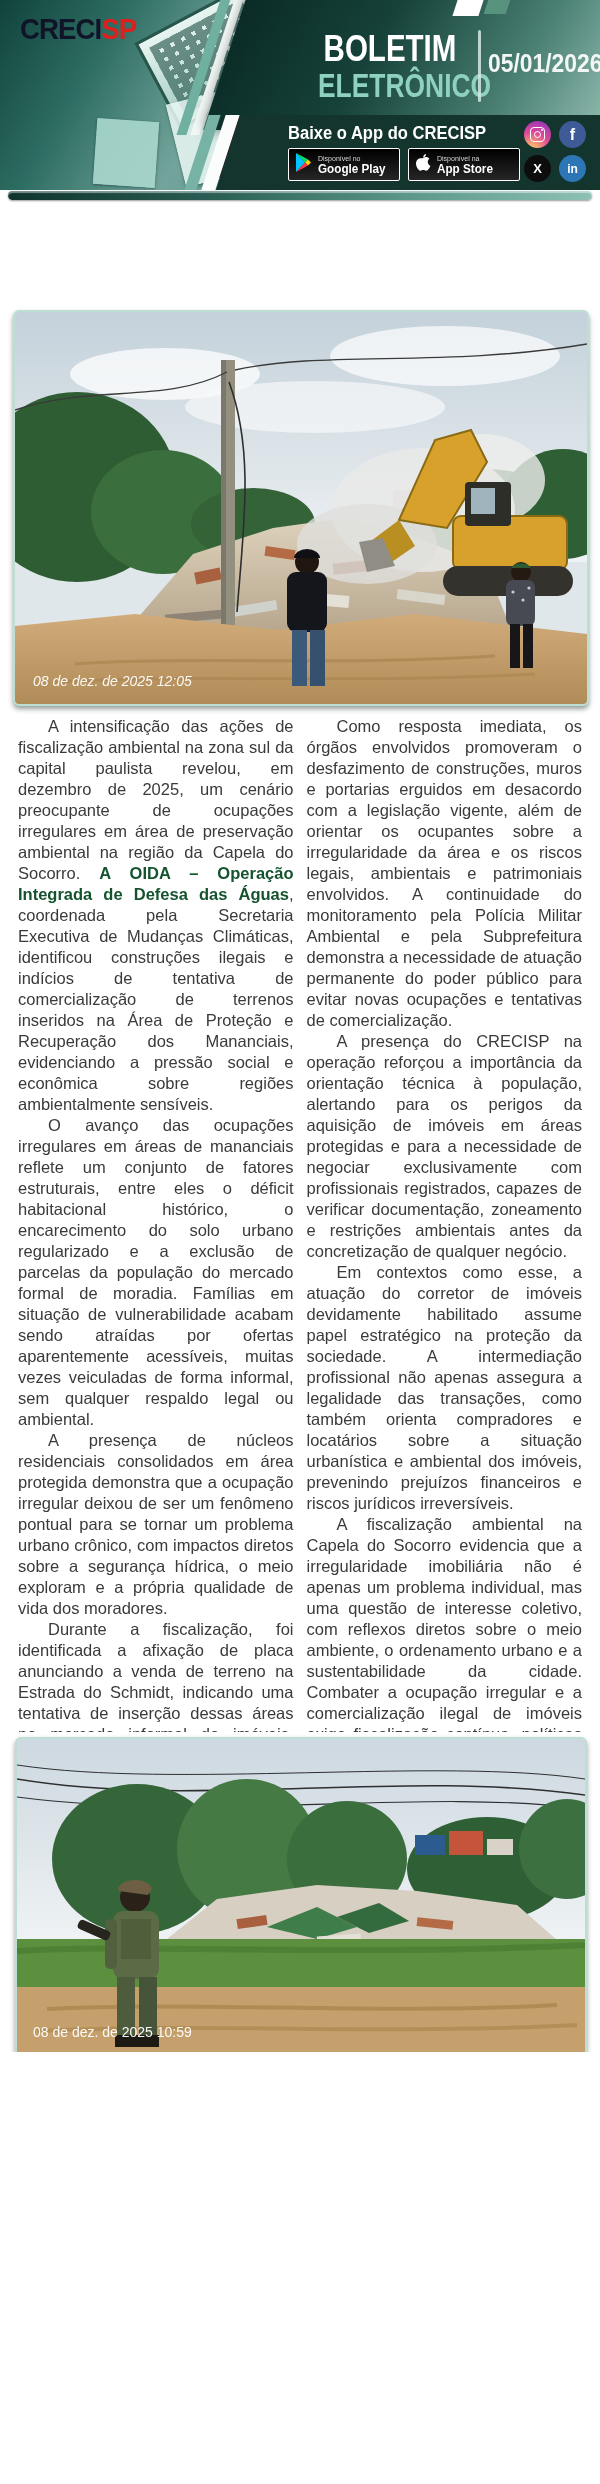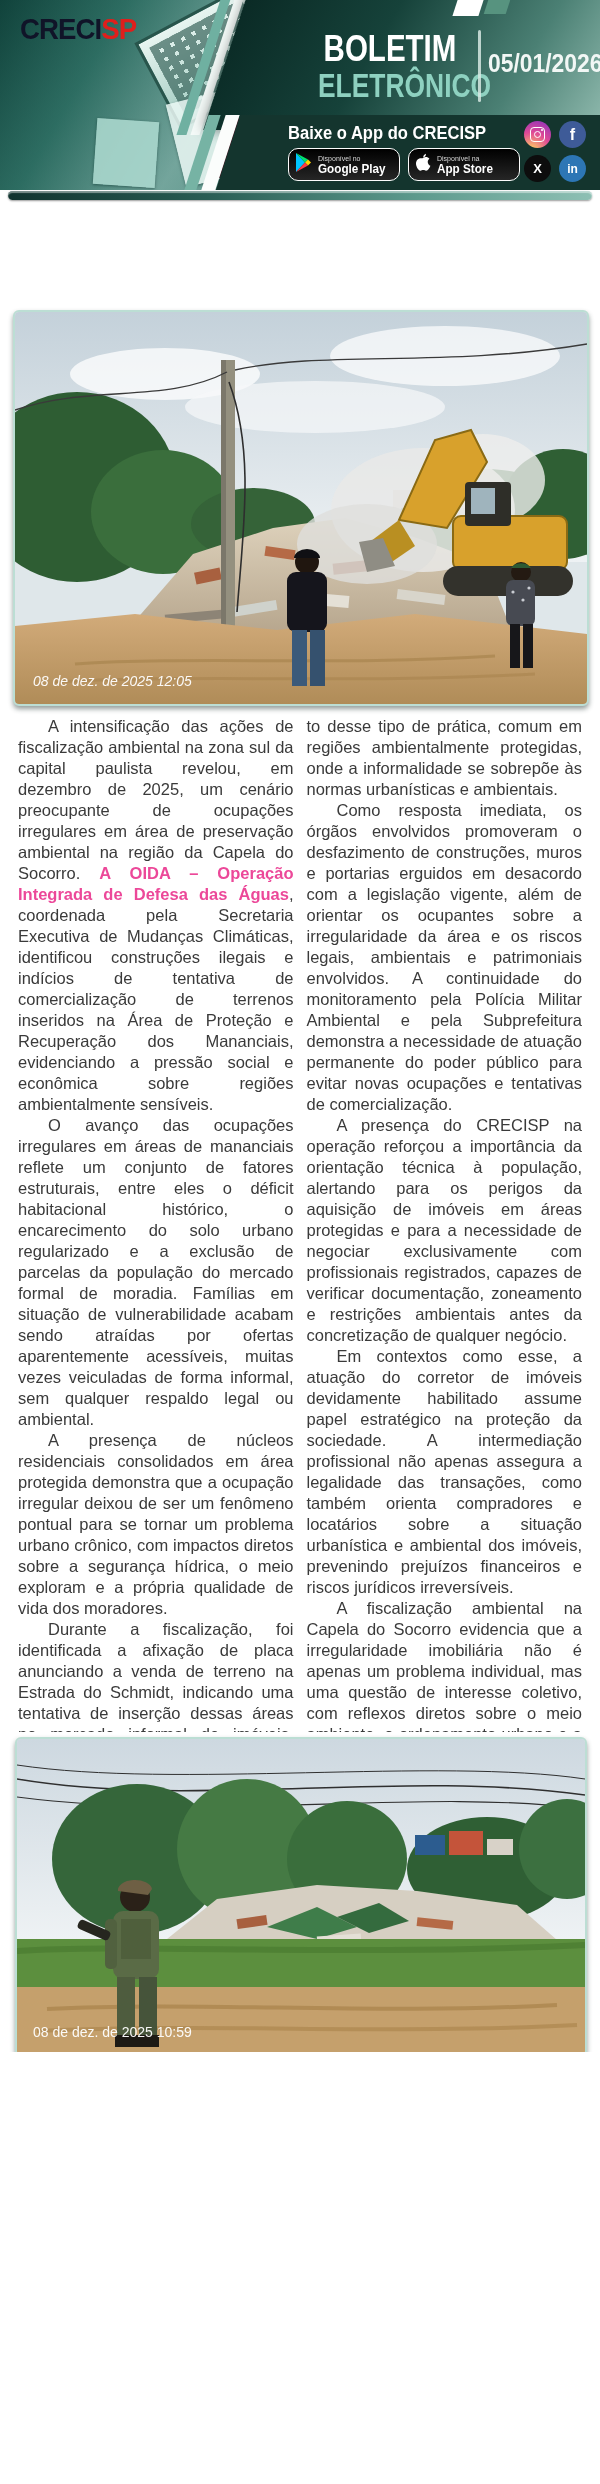--- a/index.html
+++ b/index.html
@@ -39,21 +39,21 @@
   .mast-div{position:absolute;left:478px;top:30px;width:3px;height:72px;background:#d6e8e2;opacity:.85;border-radius:2px;}
   .mast-date{position:absolute;left:488px;top:48px;width:110px;color:#f2f7f5;font-size:26px;font-weight:700;
     transform:scaleX(.88);transform-origin:left;white-space:nowrap;}
   .appbar-full{position:absolute;left:0;top:115px;width:600px;height:75px;overflow:hidden;}
   .ab-dark{position:absolute;left:228px;top:0;width:420px;height:75px;transform:skewX(-18deg);background:#14352e;}
   .ab-white{position:absolute;left:213px;top:-4px;width:14px;height:86px;transform:skewX(-18deg);background:#fbfdfc;}
   .ab-teal{position:absolute;left:196px;top:-4px;width:12px;height:86px;transform:skewX(-18deg);background:#76b3a4;}
   .ab-label{position:absolute;left:288px;top:8px;width:240px;color:#ffffff;font-size:18px;font-weight:800;
     white-space:nowrap;transform:scaleX(.92);transform-origin:left;}
   .badges{position:absolute;left:288px;top:33px;display:flex;gap:8px;}
-  .badge{display:flex;align-items:center;gap:6px;width:112px;height:33px;border-radius:10px;
+  .badge{display:flex;align-items:center;gap:6px;width:112px;height:33px;border-radius:2px;
     background:linear-gradient(#000,#262626);border:1.5px solid #fcfcfc;padding:0 6px;box-sizing:border-box;cursor:pointer;}
   .badge .txt{display:flex;flex-direction:column;line-height:1;}
   .badge .small{color:#d8d8d8;font-size:7px;}
   .badge .big{color:#ffffff;font-size:13px;font-weight:700;transform:scaleX(.9);transform-origin:left;white-space:nowrap;}
   .socials{position:absolute;left:524px;top:6px;display:grid;grid-template-columns:27px 27px;grid-gap:7px 8px;}
   .soc{width:27px;height:27px;border-radius:50%;display:flex;align-items:center;justify-content:center;
     color:#fff;font-weight:800;font-size:13px;cursor:pointer;}
   .soc-ig{background:radial-gradient(circle at 28% 110%,#fdc468 8%,#df4996 52%,#9b36b7 88%);}
   .soc-fb{background:#3e5b98;font-size:16px;}
   .soc-x{background:#0d0d0d;}
@@ -77,21 +77,21 @@
   .photo1{top:310px;left:13px;width:572px;height:392px;font-style:italic;}
   .photo2{top:1737px;left:15px;width:568px;height:316px;}
   .photo3{top:18px;left:16px;width:566px;height:316px;position:relative;}
   svg text.stamp{font-family:"Liberation Sans",sans-serif;font-size:14px;fill:#ffffff;opacity:.95;}
 
   
   .article{position:absolute;top:716px;left:18px;width:564px;height:1016px;display:flex;gap:13px;overflow:hidden;}
   .col{width:276px;text-align:justify;color:#3a3a3a;font-size:16.5px;line-height:21px;hyphens:auto;}
   .col p{margin:0;text-indent:30px;}
   .col p.cont{text-indent:0;}
-  .col b{color:#ec4899;}
+  .col b{color:#14532d;}
 
   
   .bottom-zone{position:absolute;top:2052px;left:0;width:600px;height:432px;
     background:linear-gradient(180deg,#ffffff 0,#ffffff 148px,#57a392 148px,#57a392 165px,#1b372f 165px,#1b372f 100%);}
   .banner{position:absolute;top:350px;left:18px;width:564px;height:66px;border-radius:3px;
     background:linear-gradient(180deg,#0a2947,#2a6cb3 48%,#092440);
     border:2px solid #0e3b55;box-shadow:0 0 0 2px rgba(140,195,185,.35);
     display:flex;align-items:center;overflow:hidden;padding-left:48px;}
   .banner .skyline{position:absolute;left:0;bottom:0;width:100%;height:26px;opacity:.35;
     background:repeating-linear-gradient(90deg,#06182c 0 26px,transparent 26px 34px,#06182c 34px 52px,transparent 52px 70px);}
@@ -258,21 +258,20 @@
 
   <div class="article">
     <div class="col" lang="pt-BR">
       <p><span>A intensificação das ações de fiscalização ambiental na zona sul da capital paulista revelou, em dezembro de 2025, um cenário preocupante de ocupações irregulares em área de preservação ambiental na região da Capela do Socorro. </span><b>A OIDA – Operação Integrada de Defesa das Águas</b><span>, coordenada pela Secretaria Executiva de Mudanças Climáticas, identificou construções ilegais e indícios de tentativa de comercialização de terrenos inseridos na Área de Proteção e Recuperação dos Mananciais, evidenciando a pressão social e econômica sobre regiões ambientalmente sensíveis.</span></p>
       <p>O avanço das ocupações irregulares em áreas de mananciais reflete um conjunto de fatores estruturais, entre eles o déficit habitacional histórico, o encarecimento do solo urbano regularizado e a exclusão de parcelas da população do mercado formal de moradia. Famílias em situação de vulnerabilidade acabam sendo atraídas por ofertas aparentemente acessíveis, muitas vezes veiculadas de forma informal, sem qualquer respaldo legal ou ambiental.</p>
       <p>A presença de núcleos residenciais consolidados em área protegida demonstra que a ocupação irregular deixou de ser um fenômeno pontual para se tornar um problema urbano crônico, com impactos diretos sobre a segurança hídrica, o meio exploram e a própria qualidade de vida dos moradores.</p>
       <p>Durante a fiscalização, foi identificada a afixação de placa anunciando a venda de terreno na Estrada do Schmidt, indicando uma tentativa de inserção dessas áreas no mercado informal de imóveis. Embora não tenham sido encontrados corretores ou imobiliárias atuando no local, o simples anúncio evidencia o risco de práticas ilegais que exploram a desinformação da população e ampliam o ciclo de ocupações irregulares.</p>
 
     </div>
     <div class="col" lang="pt-BR">
-      <p class="cont">to desse tipo de prática, comum em regiões ambientalmente protegidas, onde a informalidade se sobrepõe às normas urbanísticas e ambientais.</p>
       <p>Como resposta imediata, os órgãos envolvidos promoveram o desfazimento de construções, muros e portarias erguidos em desacordo com a legislação vigente, além de orientar os ocupantes sobre a irregularidade da área e os riscos legais, ambientais e patrimoniais envolvidos. A continuidade do monitoramento pela Polícia Militar Ambiental e pela Subprefeitura demonstra a necessidade de atuação permanente do poder público para evitar novas ocupações e tentativas de comercialização.</p>
       <p>A presença do CRECISP na operação reforçou a importância da orientação técnica à população, alertando para os perigos da aquisição de imóveis em áreas protegidas e para a necessidade de negociar exclusivamente com profissionais registrados, capazes de verificar documentação, zoneamento e restrições ambientais antes da concretização de qualquer negócio.</p>
       <p>Em contextos como esse, a atuação do corretor de imóveis devidamente habilitado assume papel estratégico na proteção da sociedade. A intermediação profissional não apenas assegura a legalidade das transações, como também orienta compradores e locatários sobre a situação urbanística e ambiental dos imóveis, prevenindo prejuízos financeiros e riscos jurídicos irreversíveis.</p>
       <p>A fiscalização ambiental na Capela do Socorro evidencia que a irregularidade imobiliária não é apenas um problema individual, mas uma questão de interesse coletivo, com reflexos diretos sobre o meio ambiente, o ordenamento urbano e a sustentabilidade da cidade. Combater a ocupação irregular e a comercialização ilegal de imóveis exige fiscalização contínua, políticas habitacionais eficazes e a valorização da intermediação profissional como instrumento de segurança jurídica e proteção social.</p>
     </div>
   </div>
 
   <div class="photo photo2">
     <svg viewBox="0 0 568 316" width="568" height="316" preserveAspectRatio="none">
       <defs>

